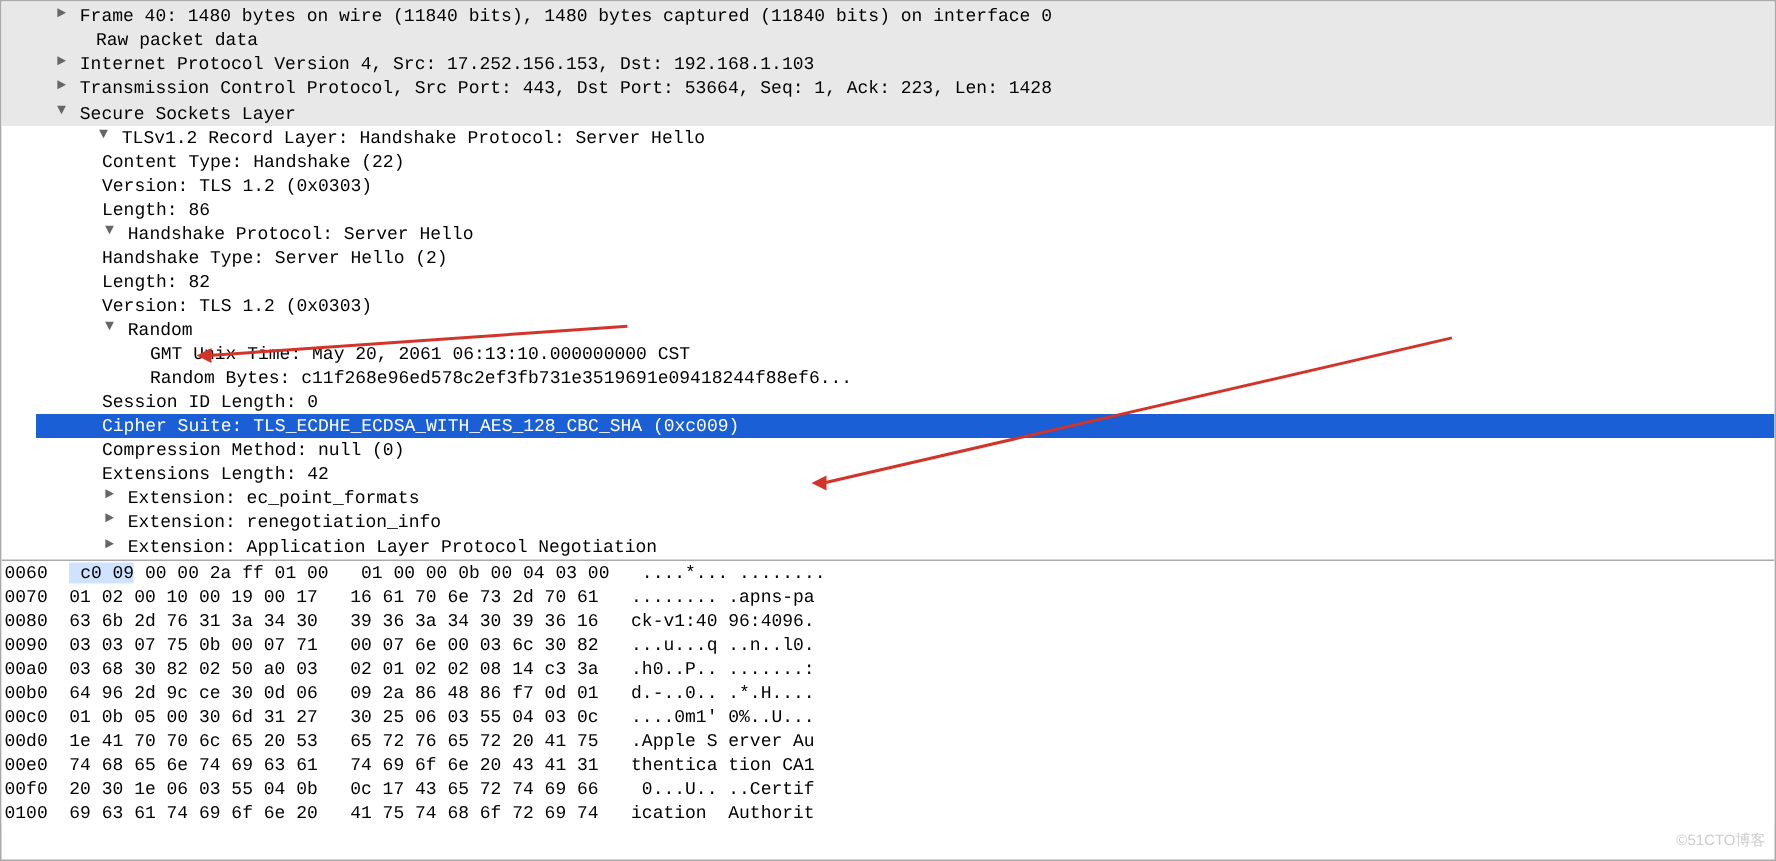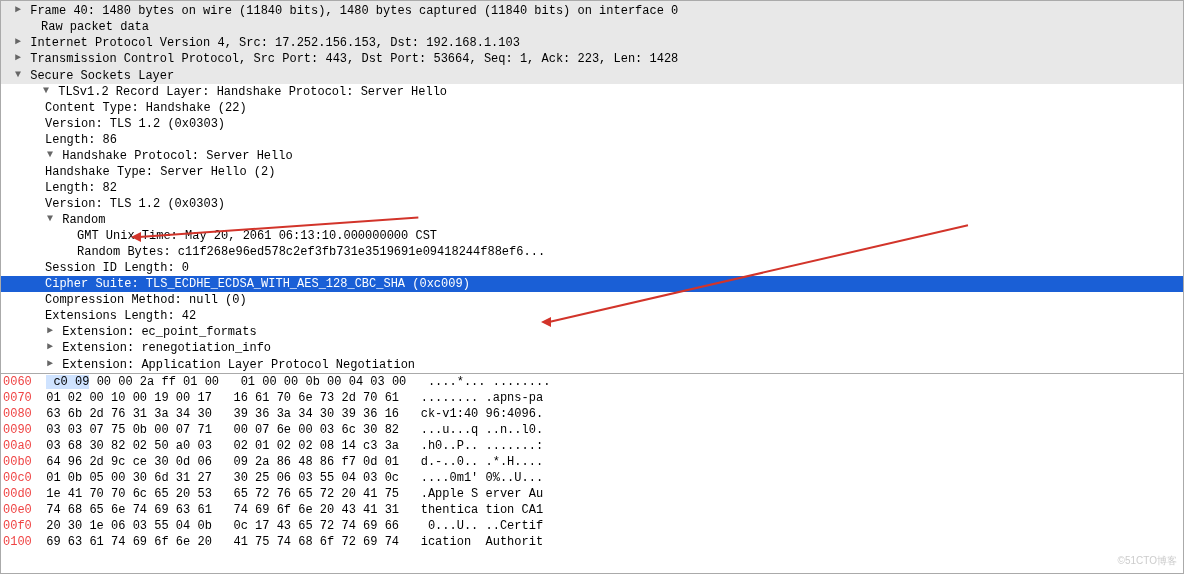--- a/index.html
+++ b/index.html
@@ -21,20 +21,21 @@
     background: #fff;
   }
   .top-summary {
     background: #e8e8e8;
     padding-top: 2px;
   }
   .row {
     white-space: pre;
     padding: 0 4px 0 12px;
     position: relative;
+    margin-left: 23px;
   }
   .toggle {
     display: inline-block;
     width: 10px;
     text-align: center;
     color: #666;
     font-size: 10px;
     vertical-align: middle;
     position: relative;
     top: -1px;
@@ -51,21 +52,21 @@
     color: #fff;
   }
   .hex-pane {
     background: #fff;
     position: relative;
   }
   .hex-row {
     white-space: pre;
     padding: 0 4px 0 2px;
   }
-  .offset { color: #ef4444; }
+  .offset { color: #000000; }
   .hl-bytes { background: #cfe3ff; }
   .arrow {
     position: absolute;
     pointer-events: none;
   }
   .arrow-line {
     position: absolute;
     height: 2px;
     background: #d2342a;
     transform-origin: left center;

